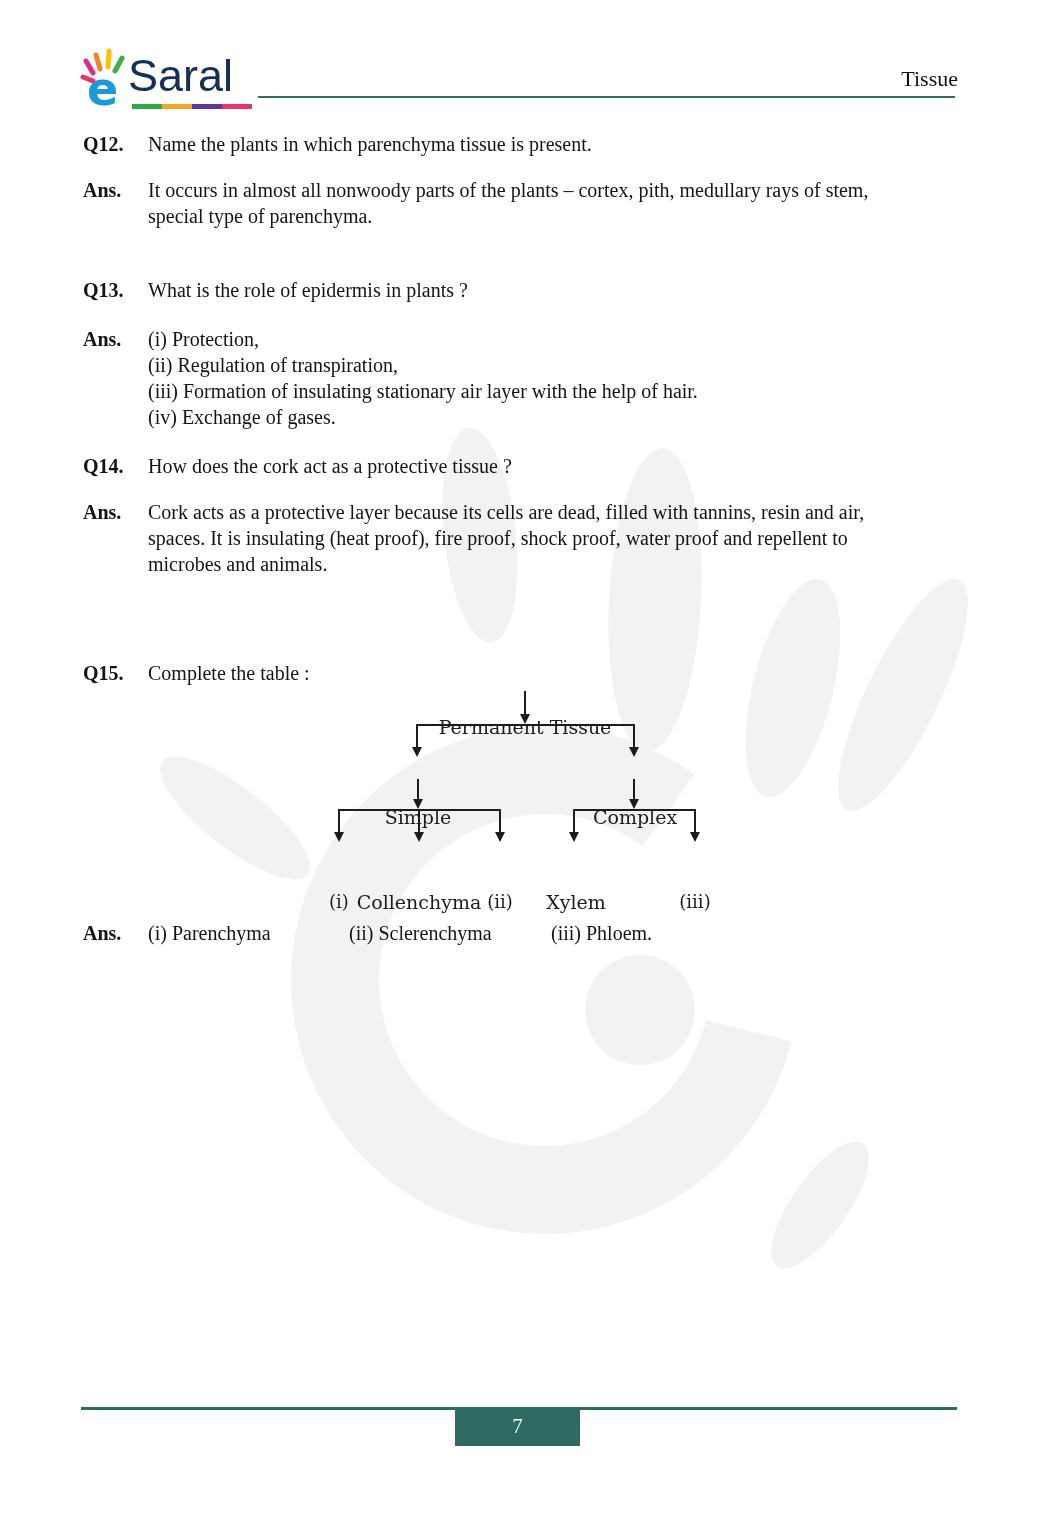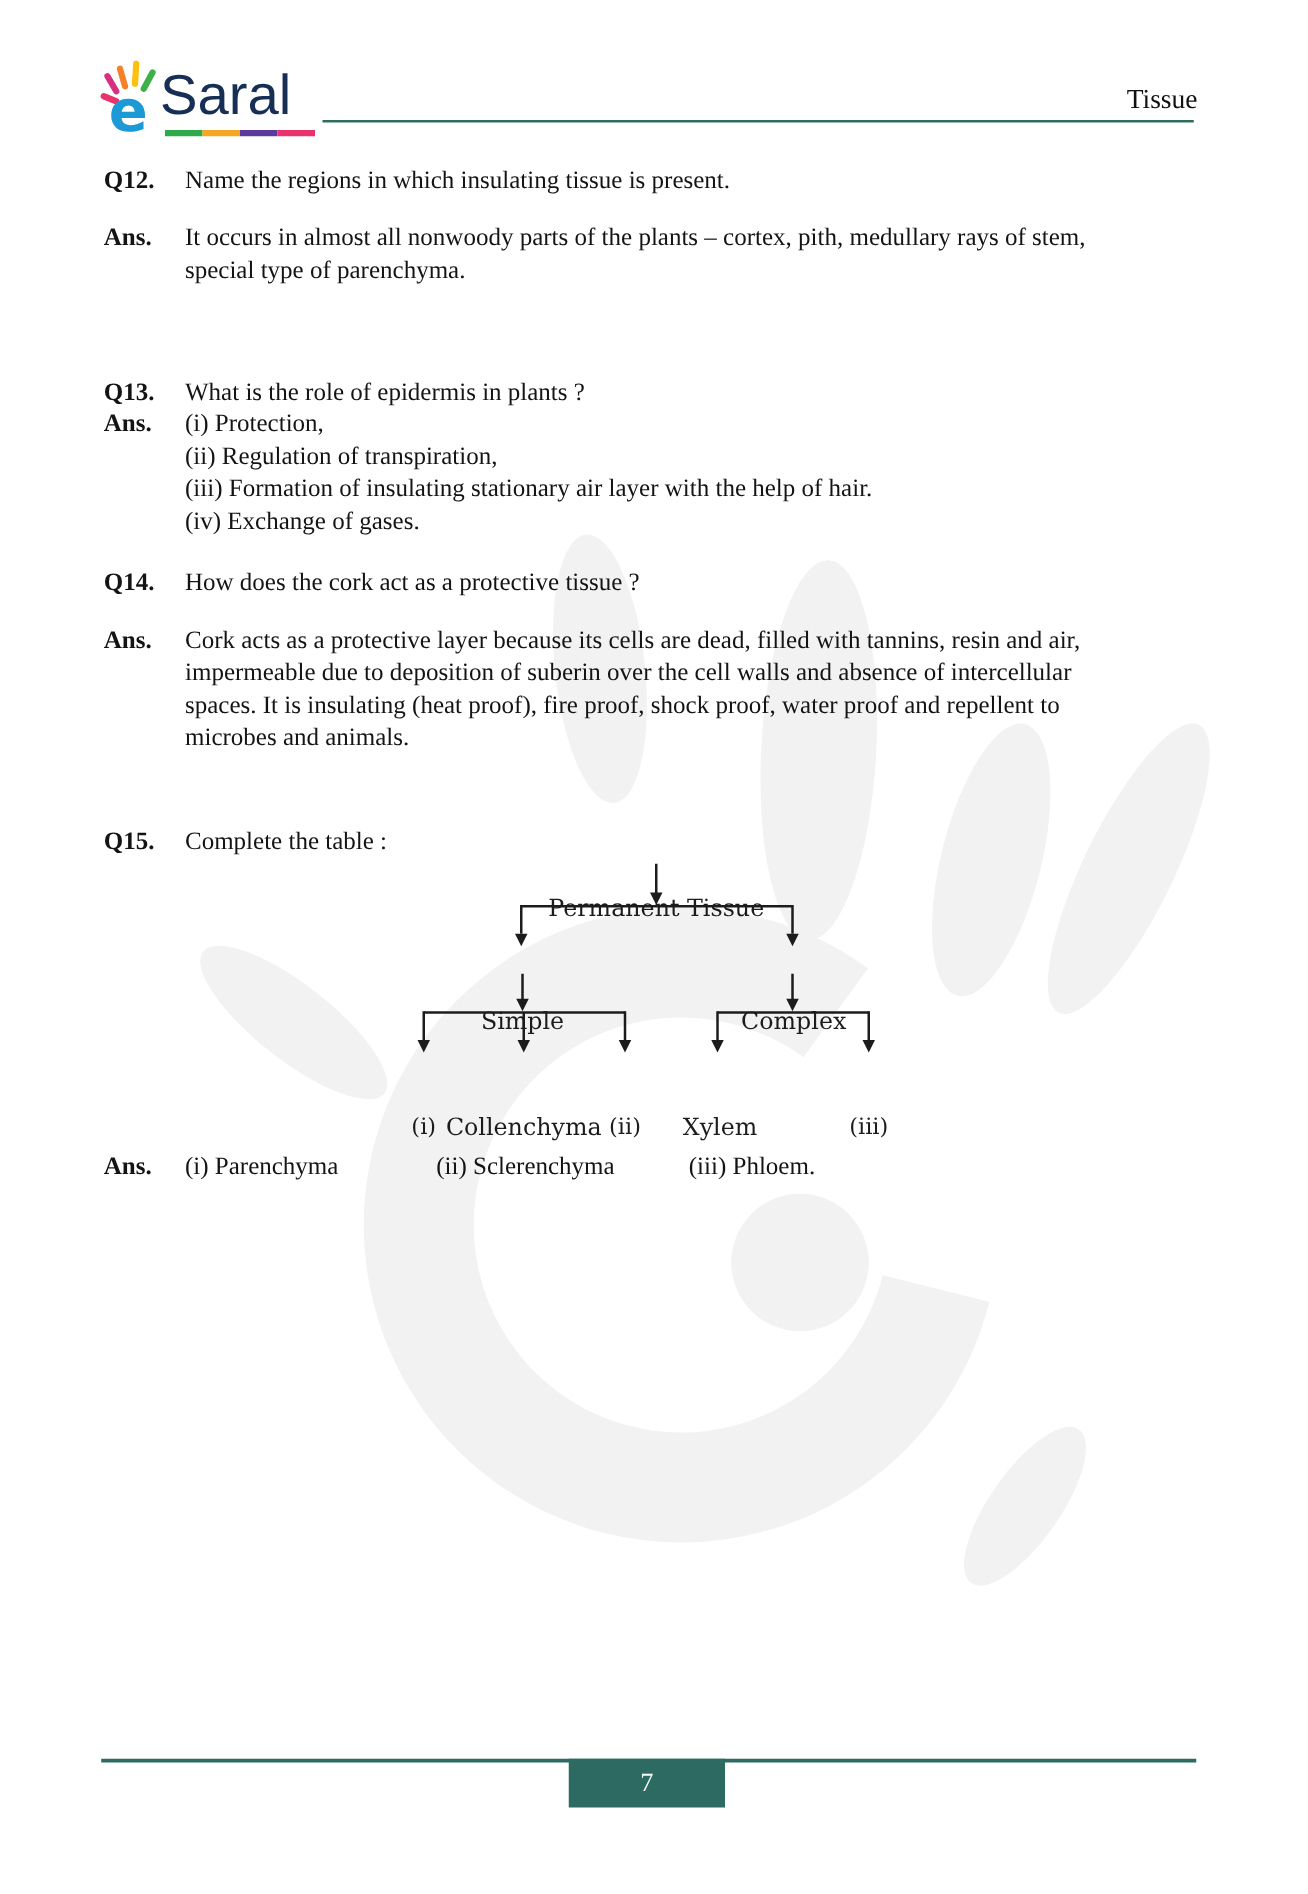--- a/index.html
+++ b/index.html
@@ -36,21 +36,21 @@
 
   
   .row { position:absolute; left:83px; right:40px; display:flex; z-index:2;
          font-size:20px; line-height:26px; }
   .qlabel { flex:0 0 65px; font-weight:700; }
   .qtext  { flex:1; }
   .qtext .line { white-space:nowrap; }
 
   .t-q12 { top:131px; }
   .t-a12 { top:177px; }
-  .t-q13 { top:277px;margin-top:24px; }
+  .t-q13 { top:277px; }
   .t-a13 { top:326px; }
   .t-q14 { top:453px; }
   .t-a14 { top:499px; }
   .t-q15 { top:626px;margin-top:34px; }
   .t-a15 { top:920px; }
   .ans-item-1 { display:inline-block; width:196px; }
   .ans-item-2 { display:inline-block; width:197px; }
   .ans-item-3 { display:inline-block; }
 
   
@@ -117,21 +117,21 @@
       <span class="seg-purple"></span>
       <span class="seg-pink"></span>
     </span>
   </div>
 
   <div class="page-title">Tissue</div>
   <div class="header-rule"></div>
 
   <div class="row t-q12">
     <span class="qlabel">Q12.</span>
-    <div class="qtext">Name the regions in which insulating tissue is present.</div>
+    <div class="qtext">Name the plants in which parenchyma tissue is present.</div>
   </div>
 
   <div class="row t-a12">
     <span class="qlabel">Ans.</span>
     <div class="qtext">
       <div class="line">It occurs in almost all nonwoody parts of the plants – cortex, pith, medullary rays of stem,</div>
       <div class="line">special type of parenchyma.</div>
     </div>
   </div>
 
@@ -152,21 +152,20 @@
 
   <div class="row t-q14">
     <span class="qlabel">Q14.</span>
     <div class="qtext">How does the cork act as a protective tissue ?</div>
   </div>
 
   <div class="row t-a14">
     <span class="qlabel">Ans.</span>
     <div class="qtext">
       <div class="line">Cork acts as a protective layer because its cells are dead, filled with tannins, resin and air,</div>
-      <div class="line">impermeable due to deposition of suberin over the cell walls and absence of intercellular</div>
       <div class="line">spaces. It is insulating (heat proof), fire proof, shock proof, water proof and repellent to</div>
       <div class="line">microbes and animals.</div>
     </div>
   </div>
 
   <div class="row t-q15">
     <span class="qlabel">Q15.</span>
     <div class="qtext">Complete the table :</div>
   </div>
 

